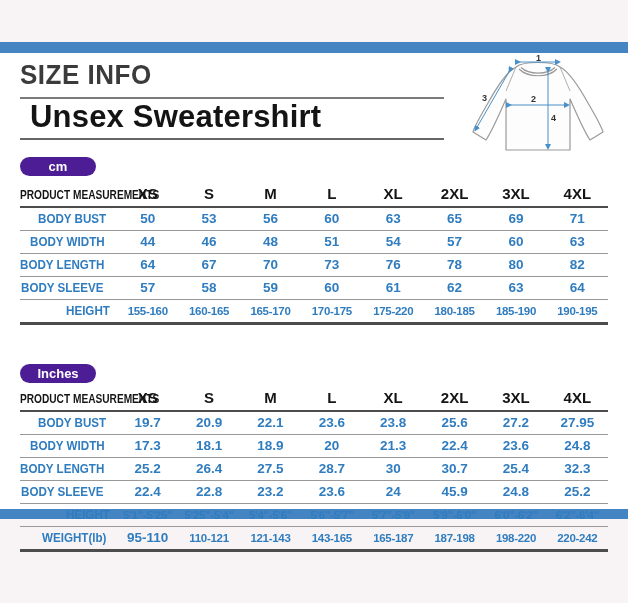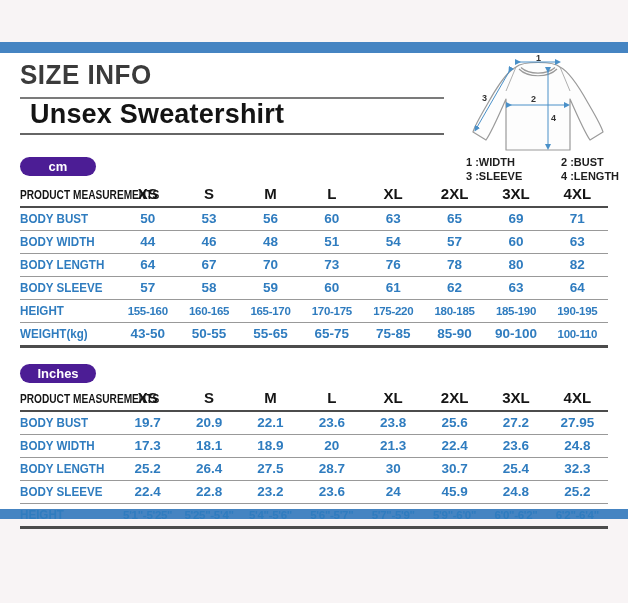--- a/index.html
+++ b/index.html
@@ -8,21 +8,21 @@
   .strip-top{height:42px;background:#f8f4f5;}
   .strip-bottom{height:17px;background:#f8f4f5;}
   .bar{height:11px;background:#4584c2;}
   .bar.bottom{height:10px;}
   .content{position:relative;height:456px;background:#ffffff;}
 
   .page-title{position:absolute;top:6px;left:20px;margin:0;font-size:26px;font-weight:bold;
     color:#3b3b3b;letter-spacing:0.5px;transform:scaleY(1.05);transform-origin:left top;}
   .product-title-box{position:absolute;top:44px;left:20px;width:414px;
     border-top:2px solid #7b7b7b;border-bottom:2px solid #666;
-    padding:0 0 3px 10px;font-size:27px;font-weight:bold;color:#141414;letter-spacing:0.2px;}
+    padding:0 0 3px 10px;font-size:31px;font-weight:bold;color:#141414;letter-spacing:0.2px;}
 
   .diagram{position:absolute;top:2px;left:450px;width:178px;}
   .diagram svg{display:block;}
   .legend{display:grid;grid-template-columns:95px 80px;row-gap:2px;
     padding-left:16px;margin-top:1px;font-size:11px;font-weight:bold;color:#1e1e1e;}
 
   .badge{position:absolute;left:20px;width:76px;height:19px;background:#4c1d95;
     border-radius:10px;color:#fff;font-weight:bold;font-size:13px;text-align:center;line-height:19px;}
   .badge-cm{top:104px;}
   .badge-inches{top:311px;}
@@ -32,21 +32,21 @@
   .table-inches{top:334px;}
   .size-table th{color:#151515;font-size:15px;font-weight:bold;text-align:center;
     padding:2px 0 4px;border-bottom:2px solid #4c4c4c;white-space:nowrap;}
   .size-table th.label-col{text-align:center;}
   .cond{display:inline-block;transform:scaleX(0.78);transform-origin:left center;
     white-space:nowrap;font-size:13px;font-weight:bold;}
   .cond-label{display:inline-block;transform:scaleX(0.86);transform-origin:left center;
     white-space:nowrap;}
   .size-table td{color:#2f7cbf;font-weight:bold;font-size:13.5px;text-align:center;
     padding:3px 0 4px;border-bottom:1.5px solid #999;white-space:nowrap;}
-  .size-table td.row-label{text-align:left;font-size:13.5px;margin-left:34px;}
+  .size-table td.row-label{text-align:right;font-size:13.5px;margin-left:34px;}
   .size-table td.small-val{font-size:11.5px;letter-spacing:-0.3px;}
   .size-table tbody tr:last-child td{border-bottom:3px solid #4c4c4c;}
 </style>
 </head>
 <body>
 
 <div class="page">
   <div class="strip-top"></div>
   <div class="bar"></div>
 
@@ -79,26 +79,20 @@
           <line x1="57" y1="15" x2="23" y2="74" marker-start="url(#ah)" marker-end="url(#ah)"></line>
           <line x1="95" y1="15" x2="95" y2="92" marker-start="url(#ah)" marker-end="url(#ah)"></line>
         </g>
         <g font-size="9" font-weight="bold" fill="#333" font-family="Liberation Sans, sans-serif">
           <text x="83" y="6">1</text>
           <text x="78" y="47">2</text>
           <text x="29" y="46">3</text>
           <text x="98" y="66">4</text>
         </g>
       </svg>
-      <div class="legend">
-        <span>1 :WIDTH</span>
-        <span>2 :BUST</span>
-        <span>3 :SLEEVE</span>
-        <span>4 :LENGTH</span>
-      </div>
     </div>
 
     <div class="badge badge-cm">cm</div>
     <table class="size-table table-cm">
         <colgroup>
           <col style="width: 97px;">
           <col>
           <col>
           <col>
           <col>
@@ -169,31 +163,20 @@
             <td class="row-label"><span class="cond-label">HEIGHT</span></td>
             <td class="small-val">155-160</td>
             <td class="small-val">160-165</td>
             <td class="small-val">165-170</td>
             <td class="small-val">170-175</td>
             <td class="small-val">175-220</td>
             <td class="small-val">180-185</td>
             <td class="small-val">185-190</td>
             <td class="small-val">190-195</td>
           </tr>
-          <tr>
-            <td class="row-label"><span class="cond-label">WEIGHT(kg)</span></td>
-            <td>43-50</td>
-            <td>50-55</td>
-            <td>55-65</td>
-            <td>65-75</td>
-            <td>75-85</td>
-            <td>85-90</td>
-            <td>90-100</td>
-            <td class="small-val">100-110</td>
-          </tr>
         </tbody>
       </table>
 
     <div class="badge badge-inches">Inches</div>
     <table class="size-table table-inches">
         <colgroup>
           <col style="width: 97px;">
           <col>
           <col>
           <col>
@@ -265,19 +248,30 @@
             <td class="row-label"><span class="cond-label">HEIGHT</span></td>
             <td class="small-val">5'1"-5'25"</td>
             <td class="small-val">5'25"-5'4"</td>
             <td class="small-val">5'4"-5'6"</td>
             <td class="small-val">5'6"-5'7"</td>
             <td class="small-val">5'7"-5'9"</td>
             <td class="small-val">5'9"-6'0"</td>
             <td class="small-val">6'0"-6'2"</td>
             <td class="small-val">6'2"-6'4"</td>
           </tr>
+          <tr>
+            <td class="row-label"><span class="cond-label">WEIGHT(lb)</span></td>
+            <td>95-110</td>
+            <td class="small-val">110-121</td>
+            <td class="small-val">121-143</td>
+            <td class="small-val">143-165</td>
+            <td class="small-val">165-187</td>
+            <td class="small-val">187-198</td>
+            <td class="small-val">198-220</td>
+            <td class="small-val">220-242</td>
+          </tr>
         </tbody>
       </table>
   </div>
 
   <div class="bar bottom"></div>
   <div class="strip-bottom"></div>
 </div>
 
 </body></html>

